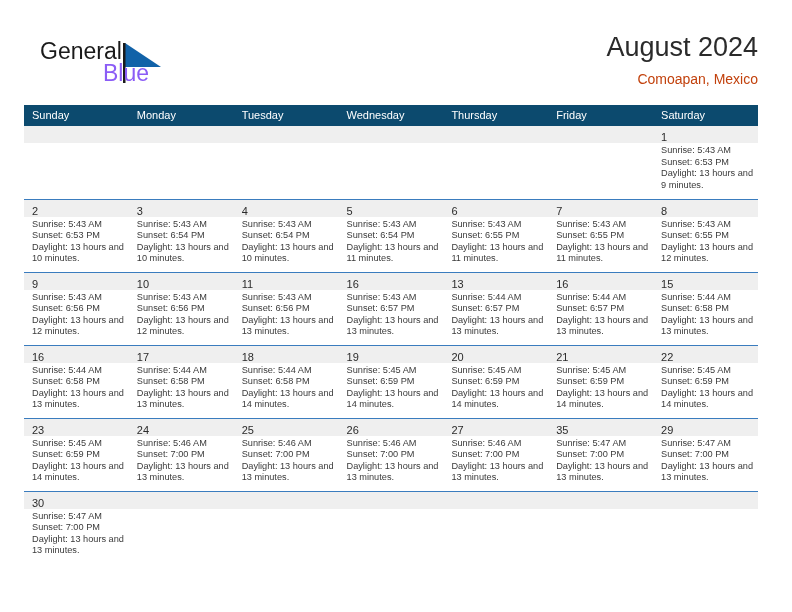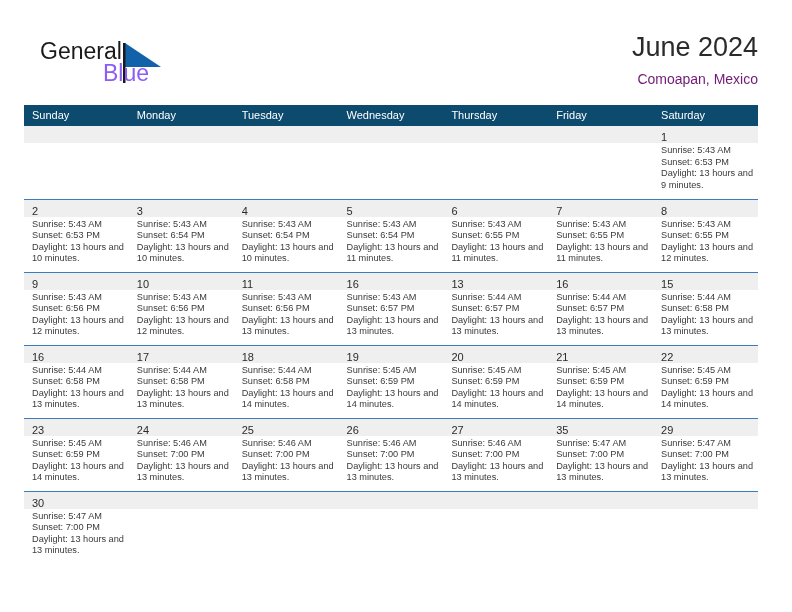--- a/index.html
+++ b/index.html
@@ -68,21 +68,21 @@
   }
   .cal-title {
     font-size: 27px;
     color: #2b2b2b;
     line-height: 34px;
     font-family: "Liberation Sans", sans-serif;
     font-weight: normal;
   }
   .cal-subtitle {
     font-size: 14px;
-    color: #701a75;
+    color: #c2410c;
     line-height: 22px;
     margin-top: 4px;
     font-family: "Liberation Sans", sans-serif;
   }
 
   
   .calendar {
     position: absolute;
     left: 24px;
     top: 105px;
@@ -170,21 +170,21 @@
       <span class="brand-flag">
         <svg width="40" height="42" viewBox="0 0 40 42" xmlns="http://www.w3.org/2000/svg">
           <polygon points="2,2 2,26 38,26" fill="#1162a8"></polygon>
           <rect x="0" y="2" width="2.5" height="40" fill="#1a1a1a"></rect>
         </svg>
       </span>
       <span class="brand-blue">Blue</span>
     </div>
 
     <div class="title-block">
-      <div class="cal-title">June 2024</div>
+      <div class="cal-title">August 2024</div>
       <div class="cal-subtitle">Comoapan, Mexico</div>
     </div>
 
   </div>
 
   <table class="calendar">
     <thead>
       <tr id="weekday-row">
           <th>Sunday</th>
           <th>Monday</th>

